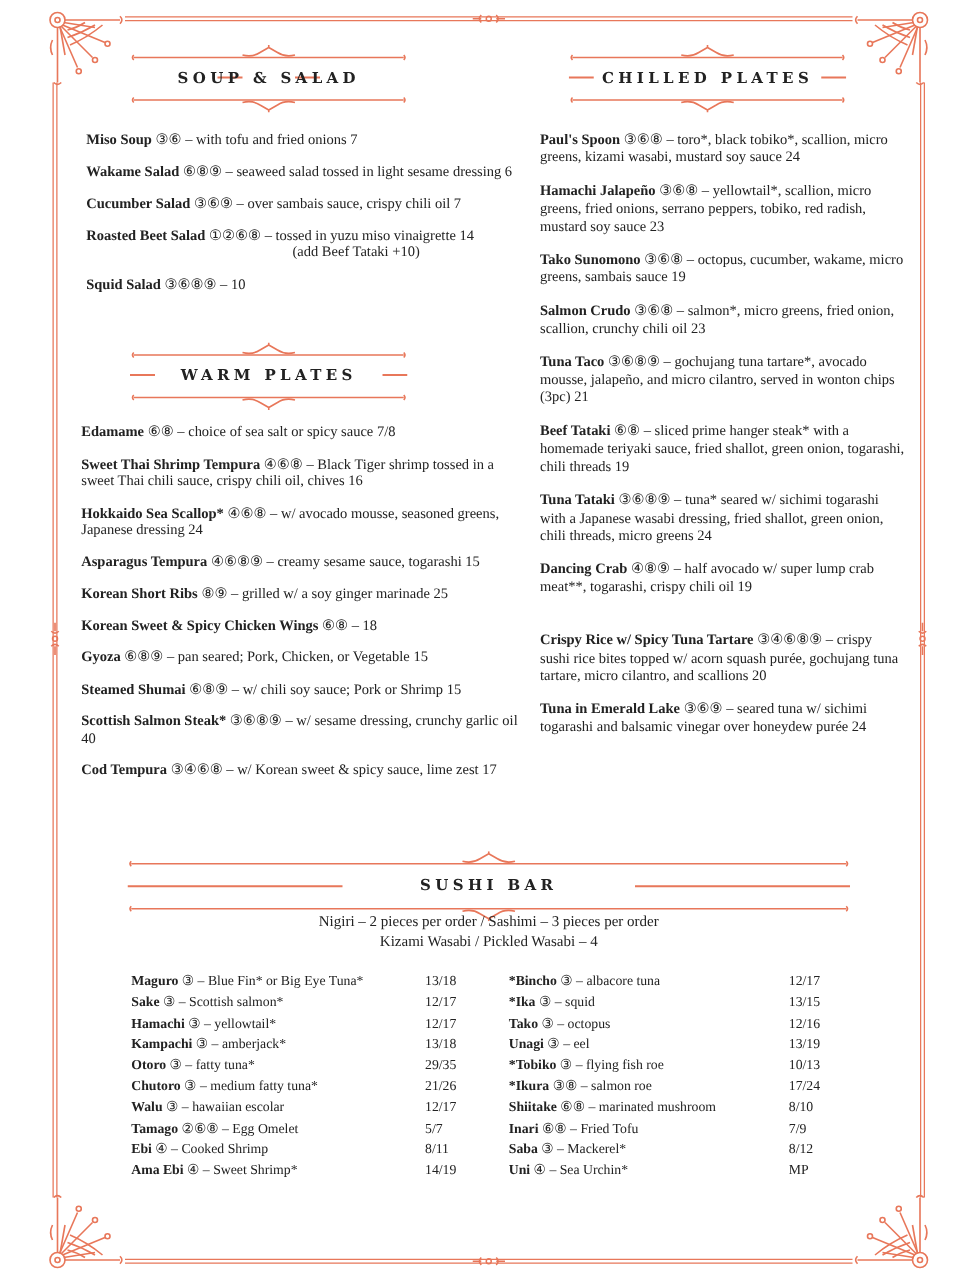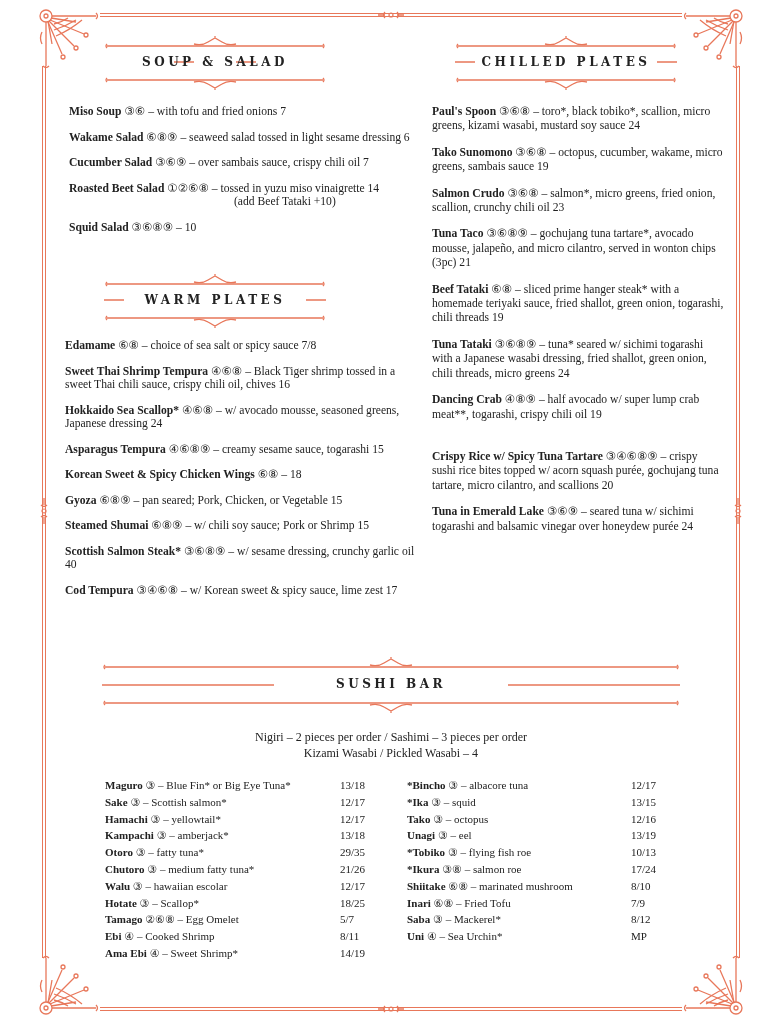--- a/index.html
+++ b/index.html
@@ -183,21 +183,21 @@
       <path d="M3 10 H219 M3 8 q-2 2 0 4 M219 8 q2 2 0 4"></path>
       <path d="M3 44 H219 M3 42 q-2 2 0 4 M219 42 q2 2 0 4"></path>
       <path d="M0 26 H20 M202 26 H222" stroke-width="1.5"></path>
       <path d="M90 8 q8 2 14 -2 M132 8 q-8 2 -14 -2 M104 6 l7 -4 l7 4 M111 2 v-2"></path>
       <path d="M90 46 q8 -2 14 2 M132 46 q-8 -2 -14 2 M104 48 l7 4 l7 -4 M111 52 v2"></path>
     </g>
   </svg>
   <div class="title" style="position:absolute; left:0; width:222px; top:19px;">WARM PLATES</div>
 </div>
 
-<div class="section-head" style="left:102px; top:657px; width:578px; height:56px;">
+<div class="section-head" style="left:102px; top:681px; width:578px; height:56px;">
   <svg class="head-svg" width="578" height="56" viewBox="0 0 578 56">
     <g fill="none" stroke="#e8775a" stroke-width="1.3">
       <path d="M3 10 H575 M3 8 q-2 2 0 4 M575 8 q2 2 0 4"></path>
       <path d="M3 46 H575 M3 44 q-2 2 0 4 M575 44 q2 2 0 4"></path>
       <path d="M0 28 H172 M406 28 H578" stroke-width="1.5"></path>
       <path d="M268 8 q8 2 14 -2 M310 8 q-8 2 -14 -2 M282 6 l7 -4 l7 4 M289 2 v-2"></path>
       <path d="M268 48 q8 -2 14 2 M310 48 q-8 -2 -14 2 M282 50 l7 4 l7 -4 M289 54 v2"></path>
     </g>
   </svg>
   <div class="title" style="position:absolute; left:0; width:578px; top:20px;">SUSHI BAR</div>
@@ -209,29 +209,31 @@
   <div class="item"><span class="name">Cucumber Salad</span> <span class="allergens">③⑥⑨</span> <span>– over sambais sauce, crispy chili oil  7</span></div>
   <div class="item"><span class="name">Roasted Beet Salad</span> <span class="allergens">①②⑥⑧</span> <span>– tossed in yuzu miso vinaigrette  14</span><span class="sub">(add Beef Tataki +10)</span></div>
   <div class="item"><span class="name">Squid Salad</span> <span class="allergens">③⑥⑧⑨</span> <span>– 10</span></div>
 </div>
 
 <div class="items" style="left:65px; top:339px; width:355px;">
   <div class="item"><span class="name">Edamame</span> <span class="allergens">⑥⑧</span> <span>– choice of sea salt or spicy sauce   7/8</span></div>
   <div class="item"><span class="name">Sweet Thai Shrimp Tempura</span> <span class="allergens">④⑥⑧</span> <span>– Black Tiger shrimp tossed in a sweet Thai chili sauce, crispy chili oil, chives  16</span></div>
   <div class="item"><span class="name">Hokkaido Sea Scallop*</span> <span class="allergens">④⑥⑧</span> <span>– w/ avocado mousse, seasoned greens, Japanese dressing  24</span></div>
   <div class="item"><span class="name">Asparagus Tempura</span> <span class="allergens">④⑥⑧⑨</span> <span>– creamy sesame sauce, togarashi  15</span></div>
+  <div class="item"><span class="name">Korean Short Ribs</span> <span class="allergens">⑧⑨</span> <span>– grilled w/ a soy ginger marinade  25</span></div>
   <div class="item"><span class="name">Korean Sweet &amp; Spicy Chicken Wings</span> <span class="allergens">⑥⑧</span> <span>– 18</span></div>
   <div class="item"><span class="name">Gyoza</span> <span class="allergens">⑥⑧⑨</span> <span>– pan seared; Pork, Chicken, or Vegetable  15</span></div>
   <div class="item"><span class="name">Steamed Shumai</span> <span class="allergens">⑥⑧⑨</span> <span>– w/ chili soy sauce; Pork or Shrimp  15</span></div>
   <div class="item"><span class="name">Scottish Salmon Steak*</span> <span class="allergens">③⑥⑧⑨</span> <span>– w/ sesame dressing, crunchy garlic oil   40</span></div>
   <div class="item"><span class="name">Cod Tempura</span> <span class="allergens"> ③④⑥⑧</span> <span>– w/ Korean sweet &amp; spicy sauce, lime zest 17</span></div>
 </div>
 
 <div class="items" style="left:432px; top:105px; width:292px; line-height:14.4px;">
   <div class="item" style="margin-bottom:12px;"><span class="name">Paul's Spoon</span> <span class="allergens">③⑥⑧</span> <span>– toro*, black tobiko*, scallion, micro greens, kizami wasabi, mustard soy sauce  24</span></div>
+  <div class="item" style="margin-bottom:12px;"><span class="name">Hamachi Jalapeño</span> <span class="allergens">③⑥⑧</span> <span>– yellowtail*, scallion, micro greens, fried onions, serrano peppers, tobiko, red radish, mustard soy sauce  23</span></div>
   <div class="item" style="margin-bottom:12px;"><span class="name">Tako Sunomono</span> <span class="allergens">③⑥⑧</span> <span>– octopus, cucumber, wakame, micro greens, sambais sauce  19</span></div>
   <div class="item" style="margin-bottom:12px;"><span class="name">Salmon Crudo</span> <span class="allergens">③⑥⑧</span> <span>– salmon*, micro greens, fried onion, scallion, crunchy chili oil   23</span></div>
   <div class="item" style="margin-bottom:12px;"><span class="name">Tuna Taco</span> <span class="allergens">③⑥⑧⑨</span> <span>– gochujang tuna tartare*, avocado mousse, jalapeño, and micro cilantro, served in wonton chips (3pc)  21</span></div>
   <div class="item" style="margin-bottom:12px;"><span class="name">Beef Tataki</span> <span class="allergens">⑥⑧</span> <span>– sliced prime hanger steak* with a homemade teriyaki sauce, fried shallot, green onion, togarashi, chili threads  19</span></div>
   <div class="item" style="margin-bottom:12px;"><span class="name">Tuna Tataki</span> <span class="allergens">③⑥⑧⑨</span> <span>– tuna* seared w/ sichimi togarashi with a Japanese wasabi dressing, fried shallot, green onion, chili threads, micro greens   24</span></div>
   <div class="item" style="margin-bottom:28px;"><span class="name">Dancing Crab</span> <span class="allergens">④⑧⑨</span> <span>– half avocado w/ super lump crab meat**, togarashi, crispy chili oil  19</span></div>
   <div class="item" style="margin-bottom:12px;"><span class="name">Crispy Rice w/ Spicy Tuna Tartare</span> <span class="allergens">③④⑥⑧⑨</span> <span>– crispy sushi rice bites topped w/ acorn squash purée, gochujang tuna tartare, micro cilantro, and scallions  20</span></div>
   <div class="item" style="margin-bottom:12px;"><span class="name">Tuna in Emerald Lake</span> <span class="allergens">③⑥⑨</span> <span>– seared tuna w/ sichimi togarashi and balsamic vinegar over honeydew purée  24</span></div>
 </div>
 
@@ -241,21 +243,20 @@
 </div>
 
 <div class="sushi-col" style="left:105px; top:777px; width:290px;">
   <div class="sushi-row"><span class="name">Maguro</span> <span>③</span> <span>– Blue Fin* or Big Eye Tuna*</span><span class="price" style="left:235px;">13/18</span></div>
   <div class="sushi-row"><span class="name">Sake</span> <span>③</span> <span>– Scottish salmon*</span><span class="price" style="left:235px;">12/17</span></div>
   <div class="sushi-row"><span class="name">Hamachi</span> <span>③</span> <span>– yellowtail*</span><span class="price" style="left:235px;">12/17</span></div>
   <div class="sushi-row"><span class="name">Kampachi</span> <span>③</span> <span>– amberjack*</span><span class="price" style="left:235px;">13/18</span></div>
   <div class="sushi-row"><span class="name">Otoro</span> <span>③</span> <span>– fatty tuna*</span><span class="price" style="left:235px;">29/35</span></div>
   <div class="sushi-row"><span class="name">Chutoro</span> <span>③</span> <span>– medium fatty tuna*</span><span class="price" style="left:235px;">21/26</span></div>
   <div class="sushi-row"><span class="name">Walu</span> <span>③</span> <span>– hawaiian escolar</span><span class="price" style="left:235px;">12/17</span></div>
-  <div class="sushi-row"><span class="name">Hotate</span> <span>③</span> <span>– Scallop*</span><span class="price" style="left:235px;">18/25</span></div>
   <div class="sushi-row"><span class="name">Tamago</span> <span>②⑥⑧</span> <span>– Egg Omelet</span><span class="price" style="left:235px;">5/7</span></div>
   <div class="sushi-row"><span class="name">Ebi</span> <span>④</span> <span>– Cooked Shrimp</span><span class="price" style="left:235px;">8/11</span></div>
   <div class="sushi-row"><span class="name">Ama Ebi</span> <span>④</span> <span>– Sweet Shrimp*</span><span class="price" style="left:235px;">14/19</span></div>
 </div>
 
 <div class="sushi-col" style="left:407px; top:777px; width:270px;">
   <div class="sushi-row"><span class="name">*Bincho</span> <span>③</span> <span>– albacore tuna</span><span class="price" style="left:224px;">12/17</span></div>
   <div class="sushi-row"><span class="name">*Ika</span> <span>③</span> <span>– squid</span><span class="price" style="left:224px;">13/15</span></div>
   <div class="sushi-row"><span class="name">Tako</span> <span>③</span> <span>– octopus</span><span class="price" style="left:224px;">12/16</span></div>
   <div class="sushi-row"><span class="name">Unagi</span> <span>③</span> <span>– eel</span><span class="price" style="left:224px;">13/19</span></div>

